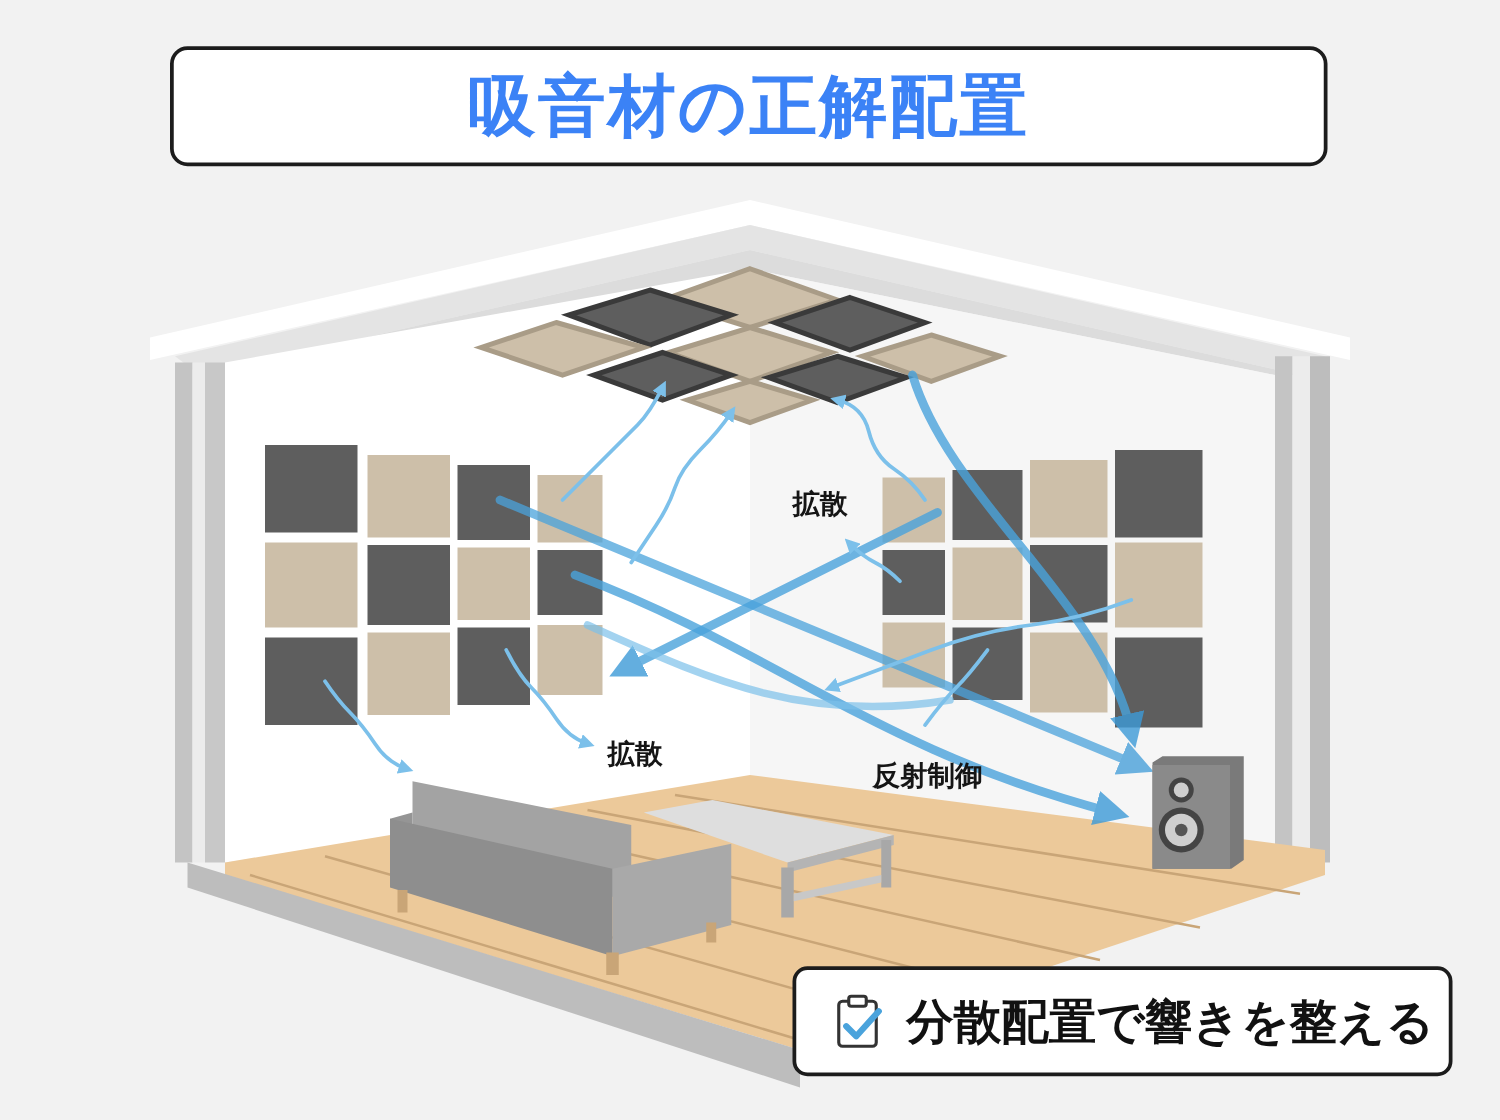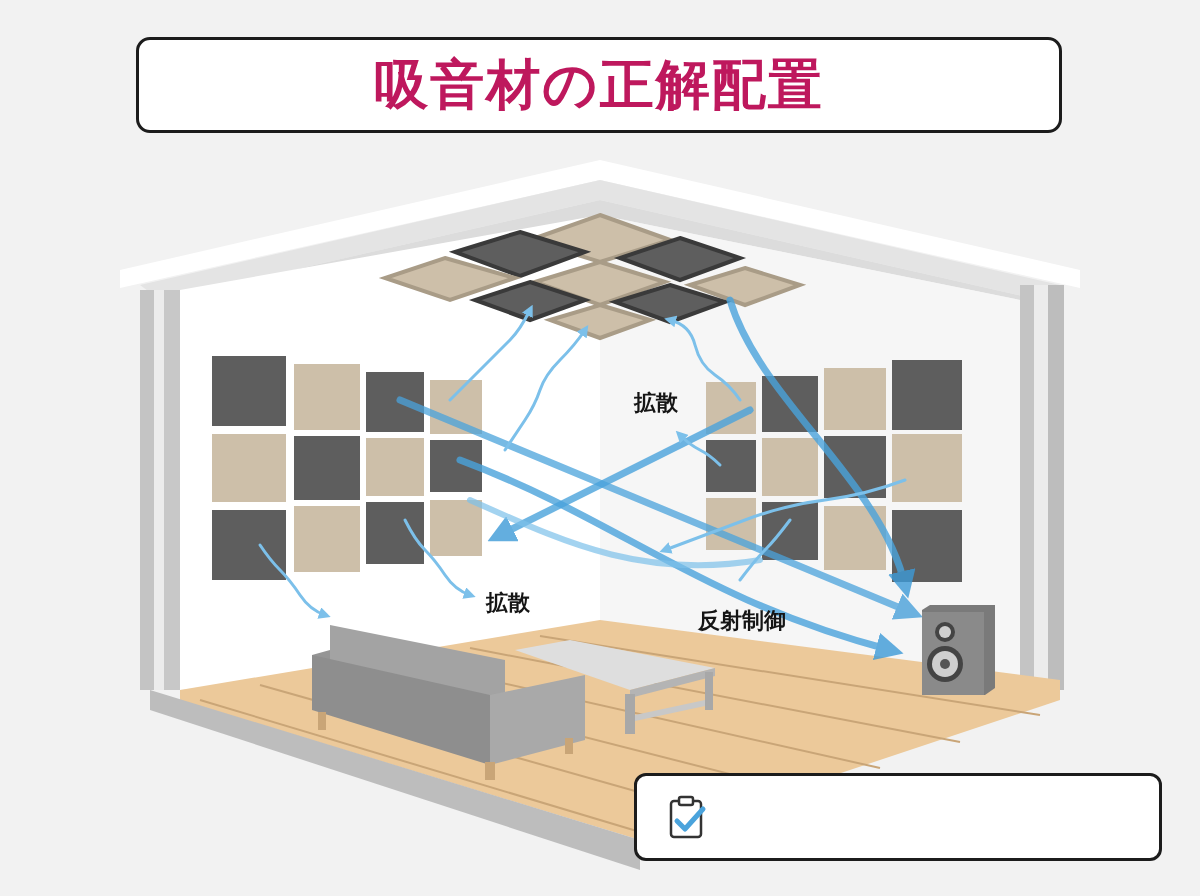--- a/index.html
+++ b/index.html
@@ -1,21 +1,21 @@
 <!DOCTYPE html>
 <html><head>
 <meta charset="utf-8">
 <style>
   html, body { margin:0; padding:0; }
   body { width:1200px; height:896px; background:#f2f2f2; position:relative; overflow:hidden;
          font-family:"DejaVu Sans", "Liberation Sans", sans-serif; }
   .title-box { position:absolute; left:136px; top:37px; width:926px; height:96px; background:#fff;
                border:3px solid #1c1c1c; border-radius:14px; box-sizing:border-box;
                display:flex; align-items:center; justify-content:center; }
-  .title-text { font-size:54px; font-weight:bold; color:#be185d; letter-spacing:2px; }
+  .title-text { font-size:54px; font-weight:bold; color:#3b82f6; letter-spacing:2px; }
   .scene { position:absolute; left:0; top:0; width:1200px; height:896px; }
   .label { position:absolute; font-size:22px; font-weight:bold; color:#151515;text-align:right; }
   .footer-box { position:absolute; left:634px; top:773px; width:528px; height:88px; background:#fff;
                 border:3px solid #1c1c1c; border-radius:12px; box-sizing:border-box;
                 display:flex; align-items:center; padding-left:30px; gap:18px; }
   .footer-text { font-size:38px; font-weight:bold; color:#111; }
   .clip-icon { width:40px; height:48px; }
 </style>
 </head>
 <body>
@@ -156,13 +156,14 @@
 <span class="label" style="left:634px;top:388px;">拡散</span>
 <span class="label" style="left:486px;top:588px;">拡散</span>
 <span class="label" style="left:670px;top:606px;margin-left:28px;">反射制御</span>
 
 <div class="footer-box">
   <svg class="clip-icon" viewBox="0 0 40 48">
     <rect x="4" y="8" width="30" height="36" rx="3" fill="none" stroke="#333" stroke-width="2.5"></rect>
     <rect x="12" y="4" width="14" height="8" rx="2" fill="#fff" stroke="#333" stroke-width="2.5"></rect>
     <path d="M10,28 L18,36 L36,16" fill="none" stroke="#4aa3dc" stroke-width="5" stroke-linecap="round" stroke-linejoin="round"></path>
   </svg>
+  <span class="footer-text">分散配置で響きを整える</span>
 </div>
 
 </body></html>

